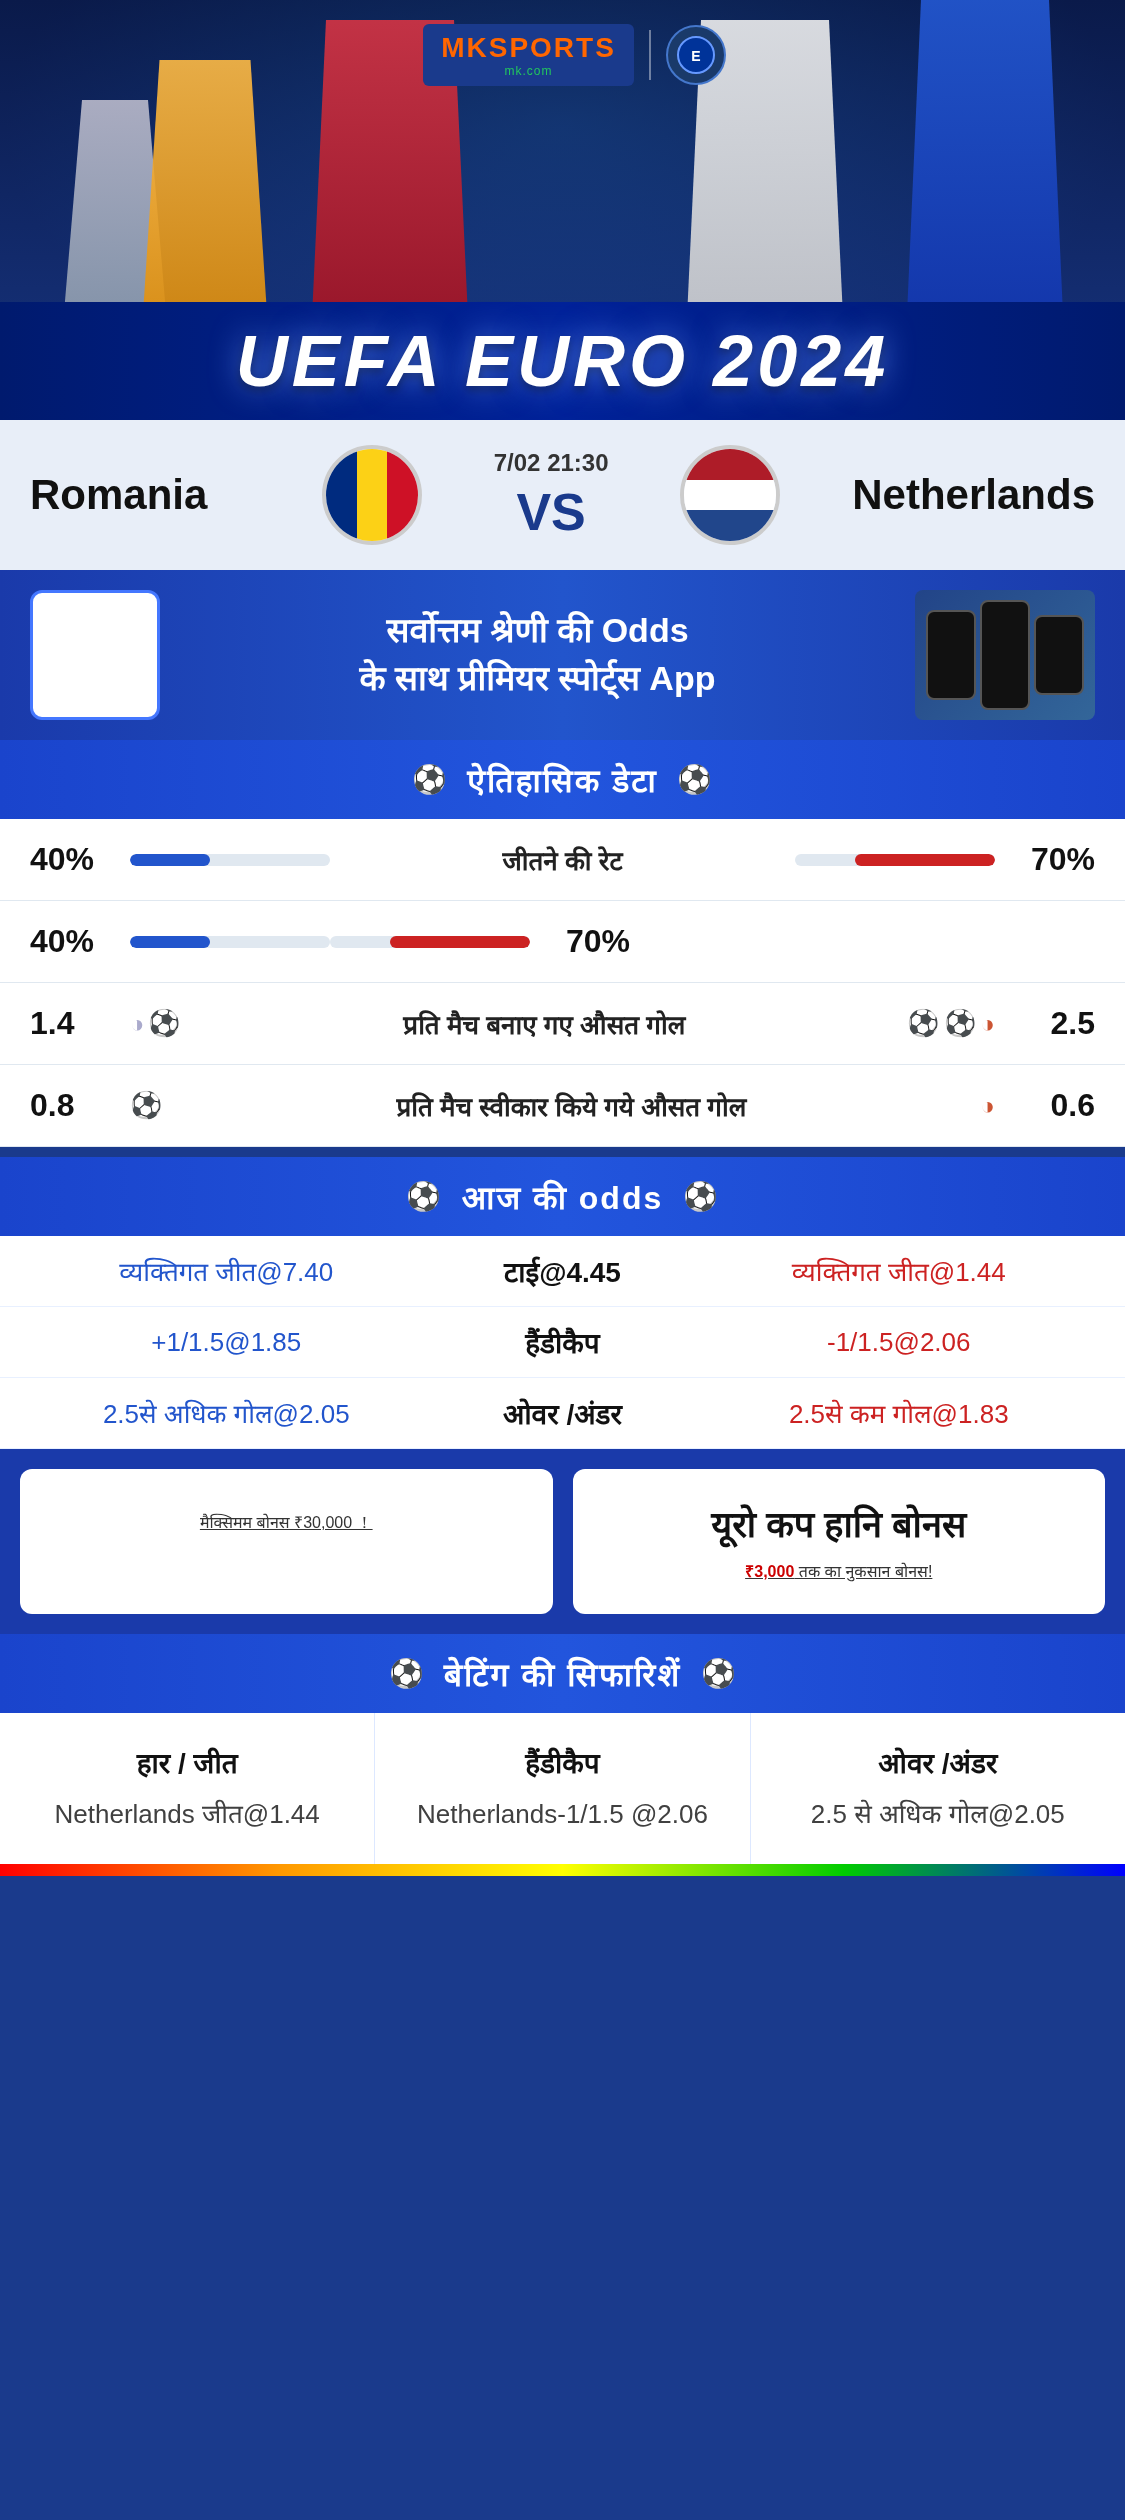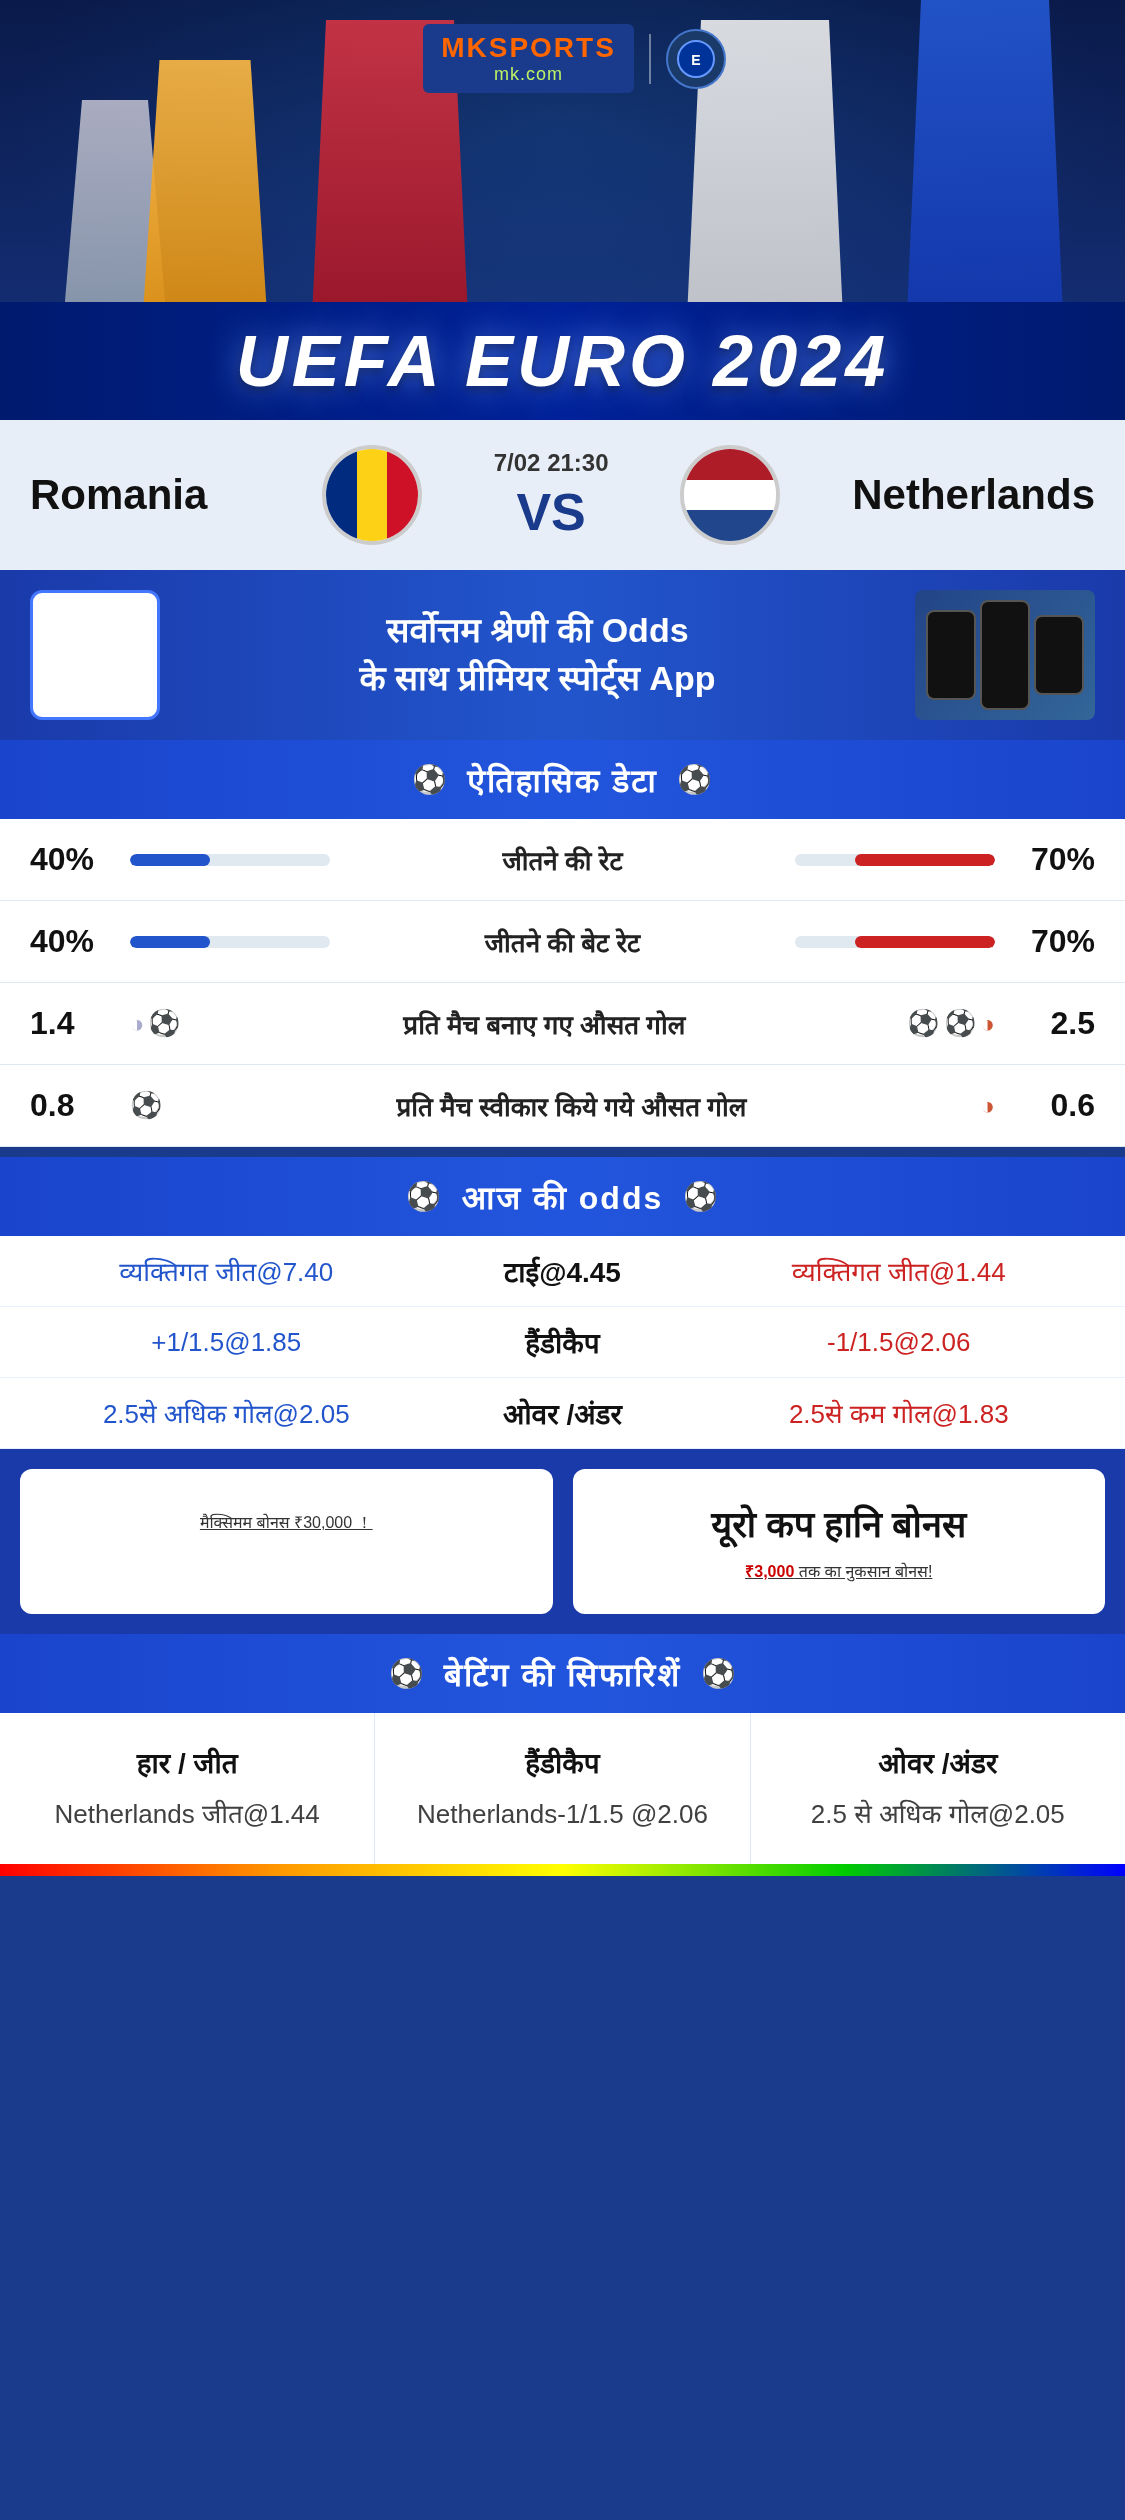--- a/index.html
+++ b/index.html
@@ -43,22 +43,22 @@
       align-items: center;
     }
     .mk-sports-title {
       font-size: 28px;
       font-weight: 900;
       color: white;
       letter-spacing: 2px;
     }
     .mk-sports-title span { color: #ff6600; }
     .mk-sports-subtitle {
-      font-size: 18px;
-      color: #bef264;
+      font-size: 12px;
+      color: #22c55e;
       letter-spacing: 1px;
     }
     .divider-vertical {
       width: 2px;
       height: 50px;
       background: rgba(255,255,255,0.4);
     }
     .club-logo {
       width: 60px;
       height: 60px;
@@ -476,21 +476,20 @@
       <div class="data-bar-fill-red" style="width:70%;"></div>
     </div>
     <div class="data-value-right">70%</div>
   </div>
 
   <div class="data-row">
     <div class="data-value-left">40%</div>
     <div class="data-bar-left">
       <div class="data-bar-fill-blue" style="width:40%;"></div>
     </div>
-    <div class="data-label">जीतने की बेट रेट</div>
     <div class="data-bar-right">
       <div class="data-bar-fill-red" style="width:70%;"></div>
     </div>
     <div class="data-value-right">70%</div>
   </div>
 
   <div class="data-row">
     <div class="data-value-left">1.4</div>
     <div style="display:flex;align-items:center;gap:4px;margin-right:10px;">
       <span style="font-size:24px;color:#aaaacc;">◑</span>

